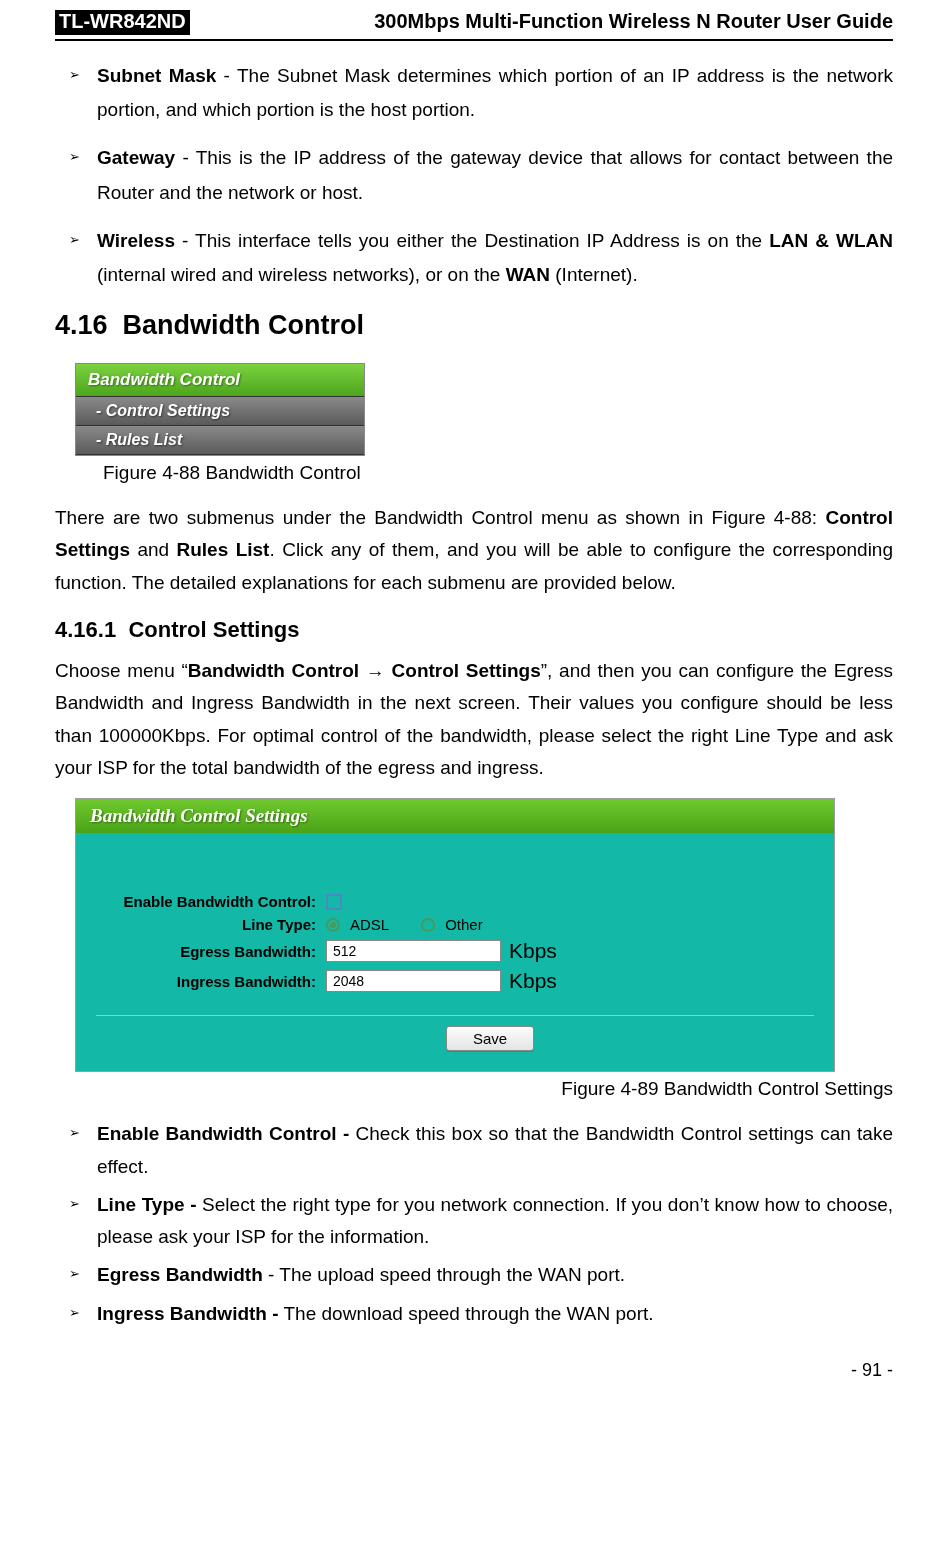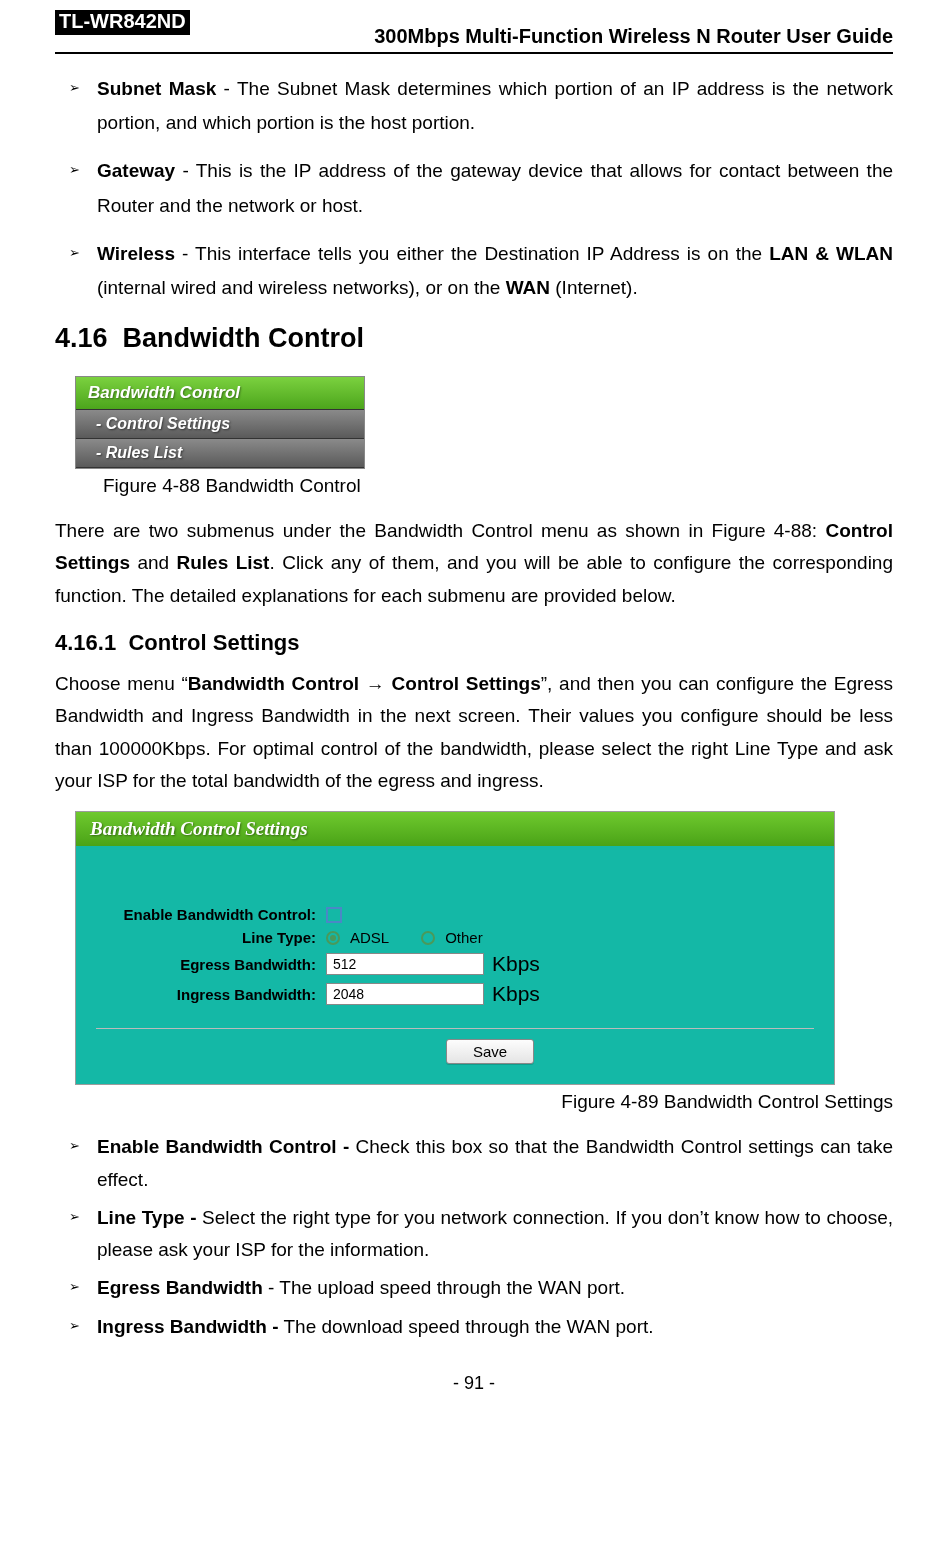--- a/index.html
+++ b/index.html
@@ -22,21 +22,20 @@
     font-weight: bold;
   }
   .header-bar .model {
     background: #000;
     color: #fff;
     padding: 0 4px 2px 4px;
     display: inline-block;
   }
   .header-bar .right {
     float: right;
-    margin-top: 15px;
   }
   ul.bullets {
     list-style: none;
     padding: 0;
     margin: 0 0 14px 0;
   }
   ul.bullets > li {
     padding-left: 42px;
     position: relative;
     font-size: 19px;
@@ -139,21 +138,21 @@
     font-weight: bold;
     font-size: 15px;
     padding-right: 10px;
   }
   .fctrl {
     display: flex;
     align-items: center;
     gap: 8px;
   }
   .fctrl input[type=text] {
-    width: 158px;
+    width: 175px;
     height: 22px;
     border: 1px solid #888;
     padding: 0 6px;
     font-size: 14px;
   }
   .funit { font-size: 21px; }
   .chk {
     width: 16px; height: 16px;
     border: 2px solid #4a88c6;
     display: inline-block;
@@ -184,21 +183,21 @@
     display: inline-block;
     border: 1px solid #888;
     border-radius: 3px;
     padding: 3px 26px;
     background: linear-gradient(#fdfdfd,#e4e4e4);
     font-size: 15px;
     box-shadow: 0 1px 0 rgba(0,0,0,.15);
     margin-left: 70px;
   }
   .footer {
-    text-align: center;
+    text-align: right;
     font-size: 18px;
     margin-top: 30px;
   }
 </style>
 </head>
 <body>
 
 <div class="page">
 
   <div class="header-bar">

